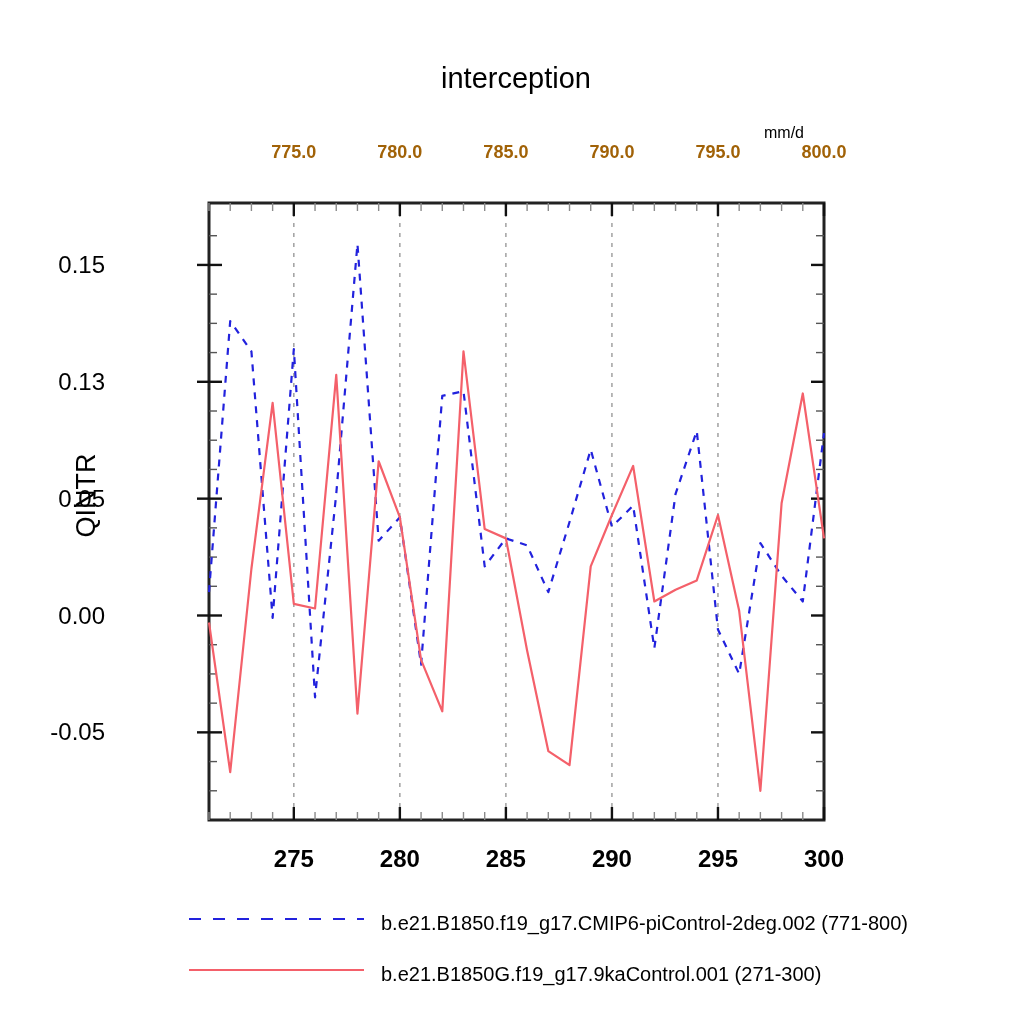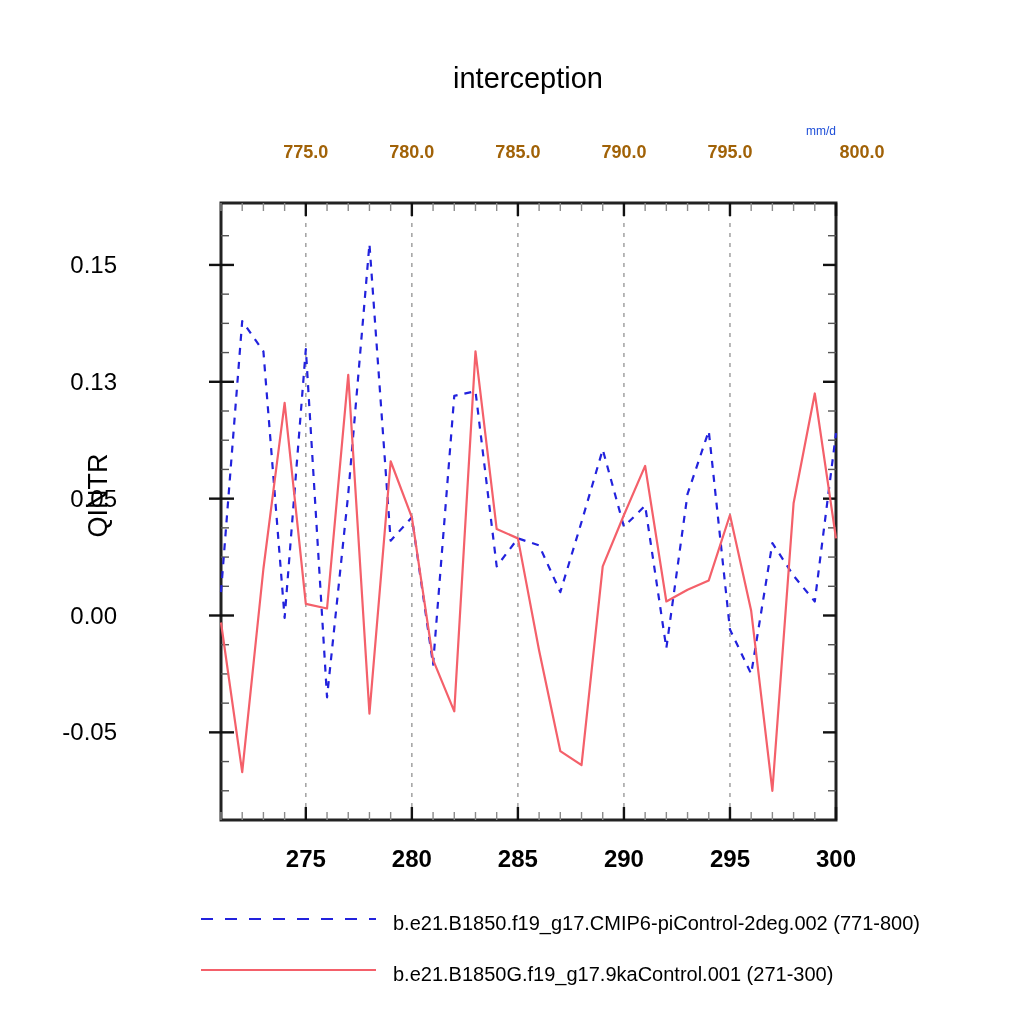--- a/index.html
+++ b/index.html
@@ -10,42 +10,42 @@
   body {
     width: 1024px;
     height: 1024px;
     font-family: "Liberation Sans", sans-serif;
     color: #000000;
     overflow: hidden;
     position: relative;
   }
   #figure {
     position: absolute;
-    left: 16px; top: 0;
+    left: 4px; top: 0;
     width: 942px;
     height: 1024px;
   }
   .title {
     position: absolute;
     left: 0;
     top: 62px;
     width: 1024px;
     text-align: center;
     font-size: 29px;
     color: #000;
     letter-spacing: 0px;
   }
   .unit-label {
     position: absolute;
     left: 740px;
     top: 124px;
     width: 80px;
-    text-align: right;
-    font-size: 12px;
-    color: #1d4ed8;
+    text-align: center;
+    font-size: 16px;
+    color: #000000;
   }
   .top-tick-label {
     position: absolute;
     font-size: 18px;
     font-weight: bold;
     color: #a16207;
     transform: translateX(-50%);
     top: 142px;
     white-space: nowrap;
   }
@@ -98,21 +98,21 @@
   <div class="unit-label">mm/d</div>
 
   <div class="ylabel">QINTR</div>
 
   <div id="top-tick-labels">
       <div class="top-tick-label" style="left: 289.828px;">775.0</div>
       <div class="top-tick-label" style="left: 395.862px;">780.0</div>
       <div class="top-tick-label" style="left: 501.897px;">785.0</div>
       <div class="top-tick-label" style="left: 607.931px;">790.0</div>
       <div class="top-tick-label" style="left: 713.966px;">795.0</div>
-      <div class="top-tick-label" style="left: 820px; margin-left: 26px;">800.0</div>
+      <div class="top-tick-label" style="left: 820px;">800.0</div>
     </div>
   <div id="bottom-tick-labels">
       <div class="bottom-tick-label" style="left: 289.828px;">275</div>
       <div class="bottom-tick-label" style="left: 395.862px;">280</div>
       <div class="bottom-tick-label" style="left: 501.897px;">285</div>
       <div class="bottom-tick-label" style="left: 607.931px;">290</div>
       <div class="bottom-tick-label" style="left: 713.966px;">295</div>
       <div class="bottom-tick-label" style="left: 820px;">300</div>
     </div>
   <div id="y-tick-labels">

